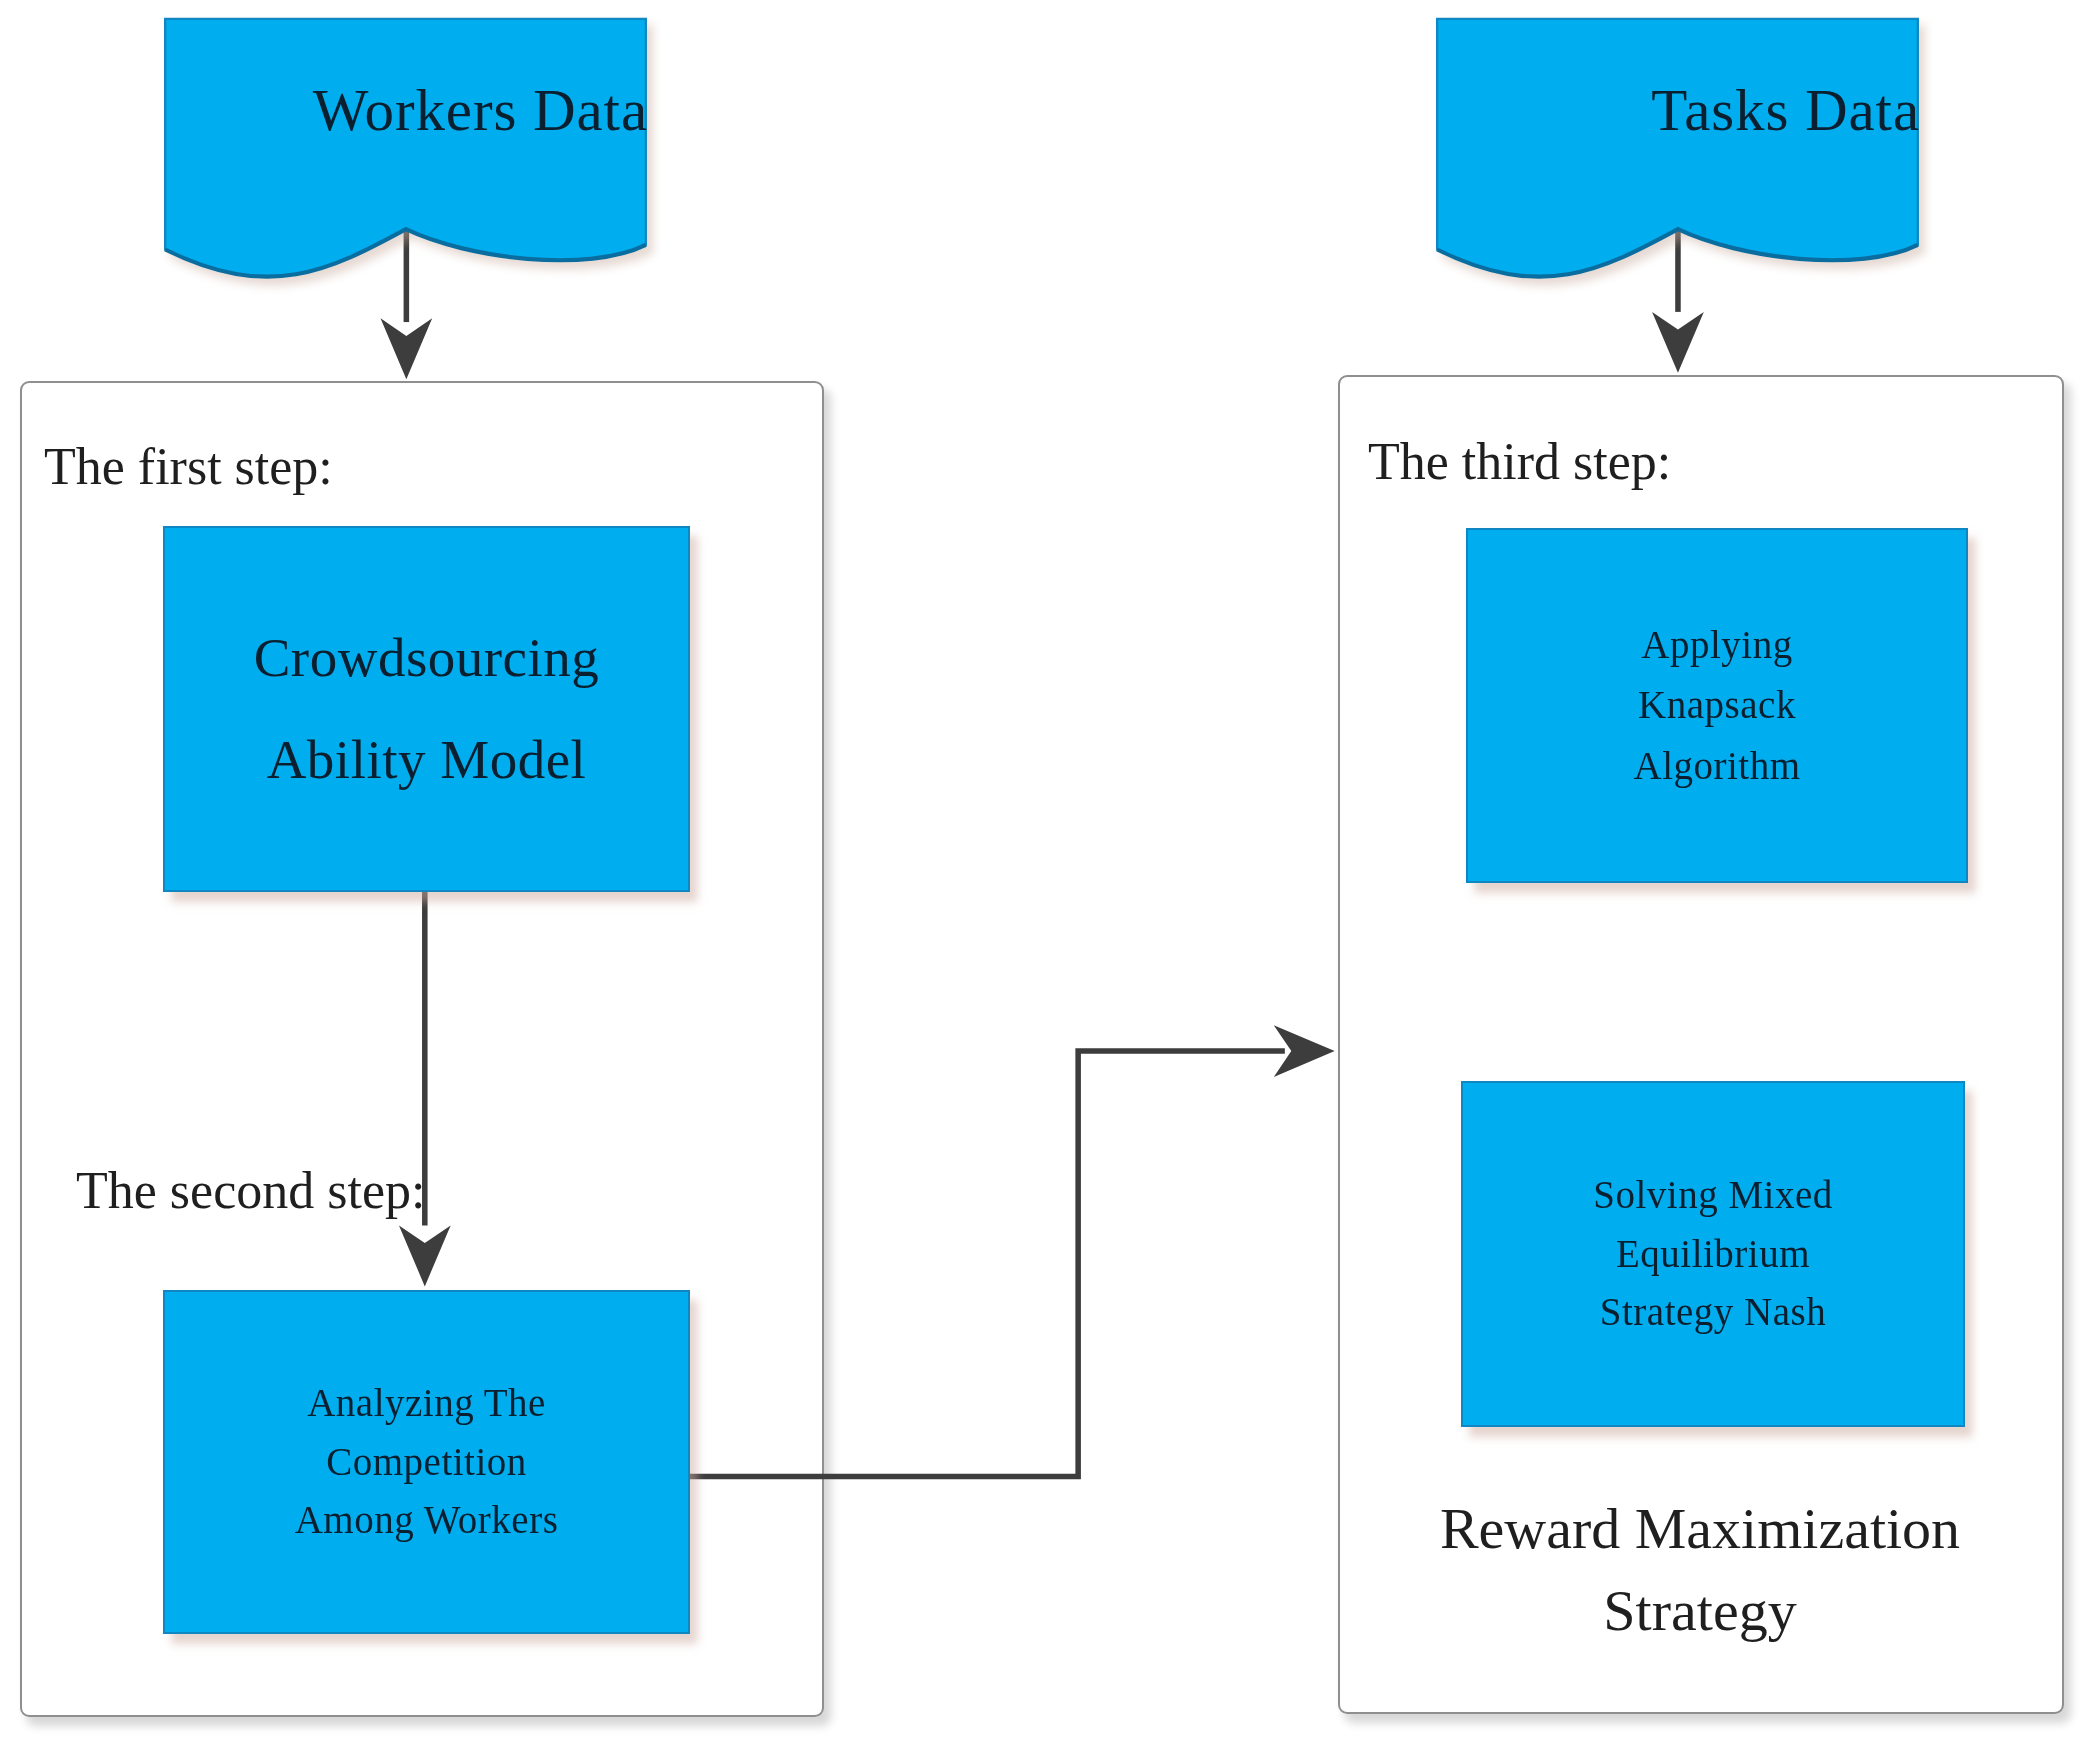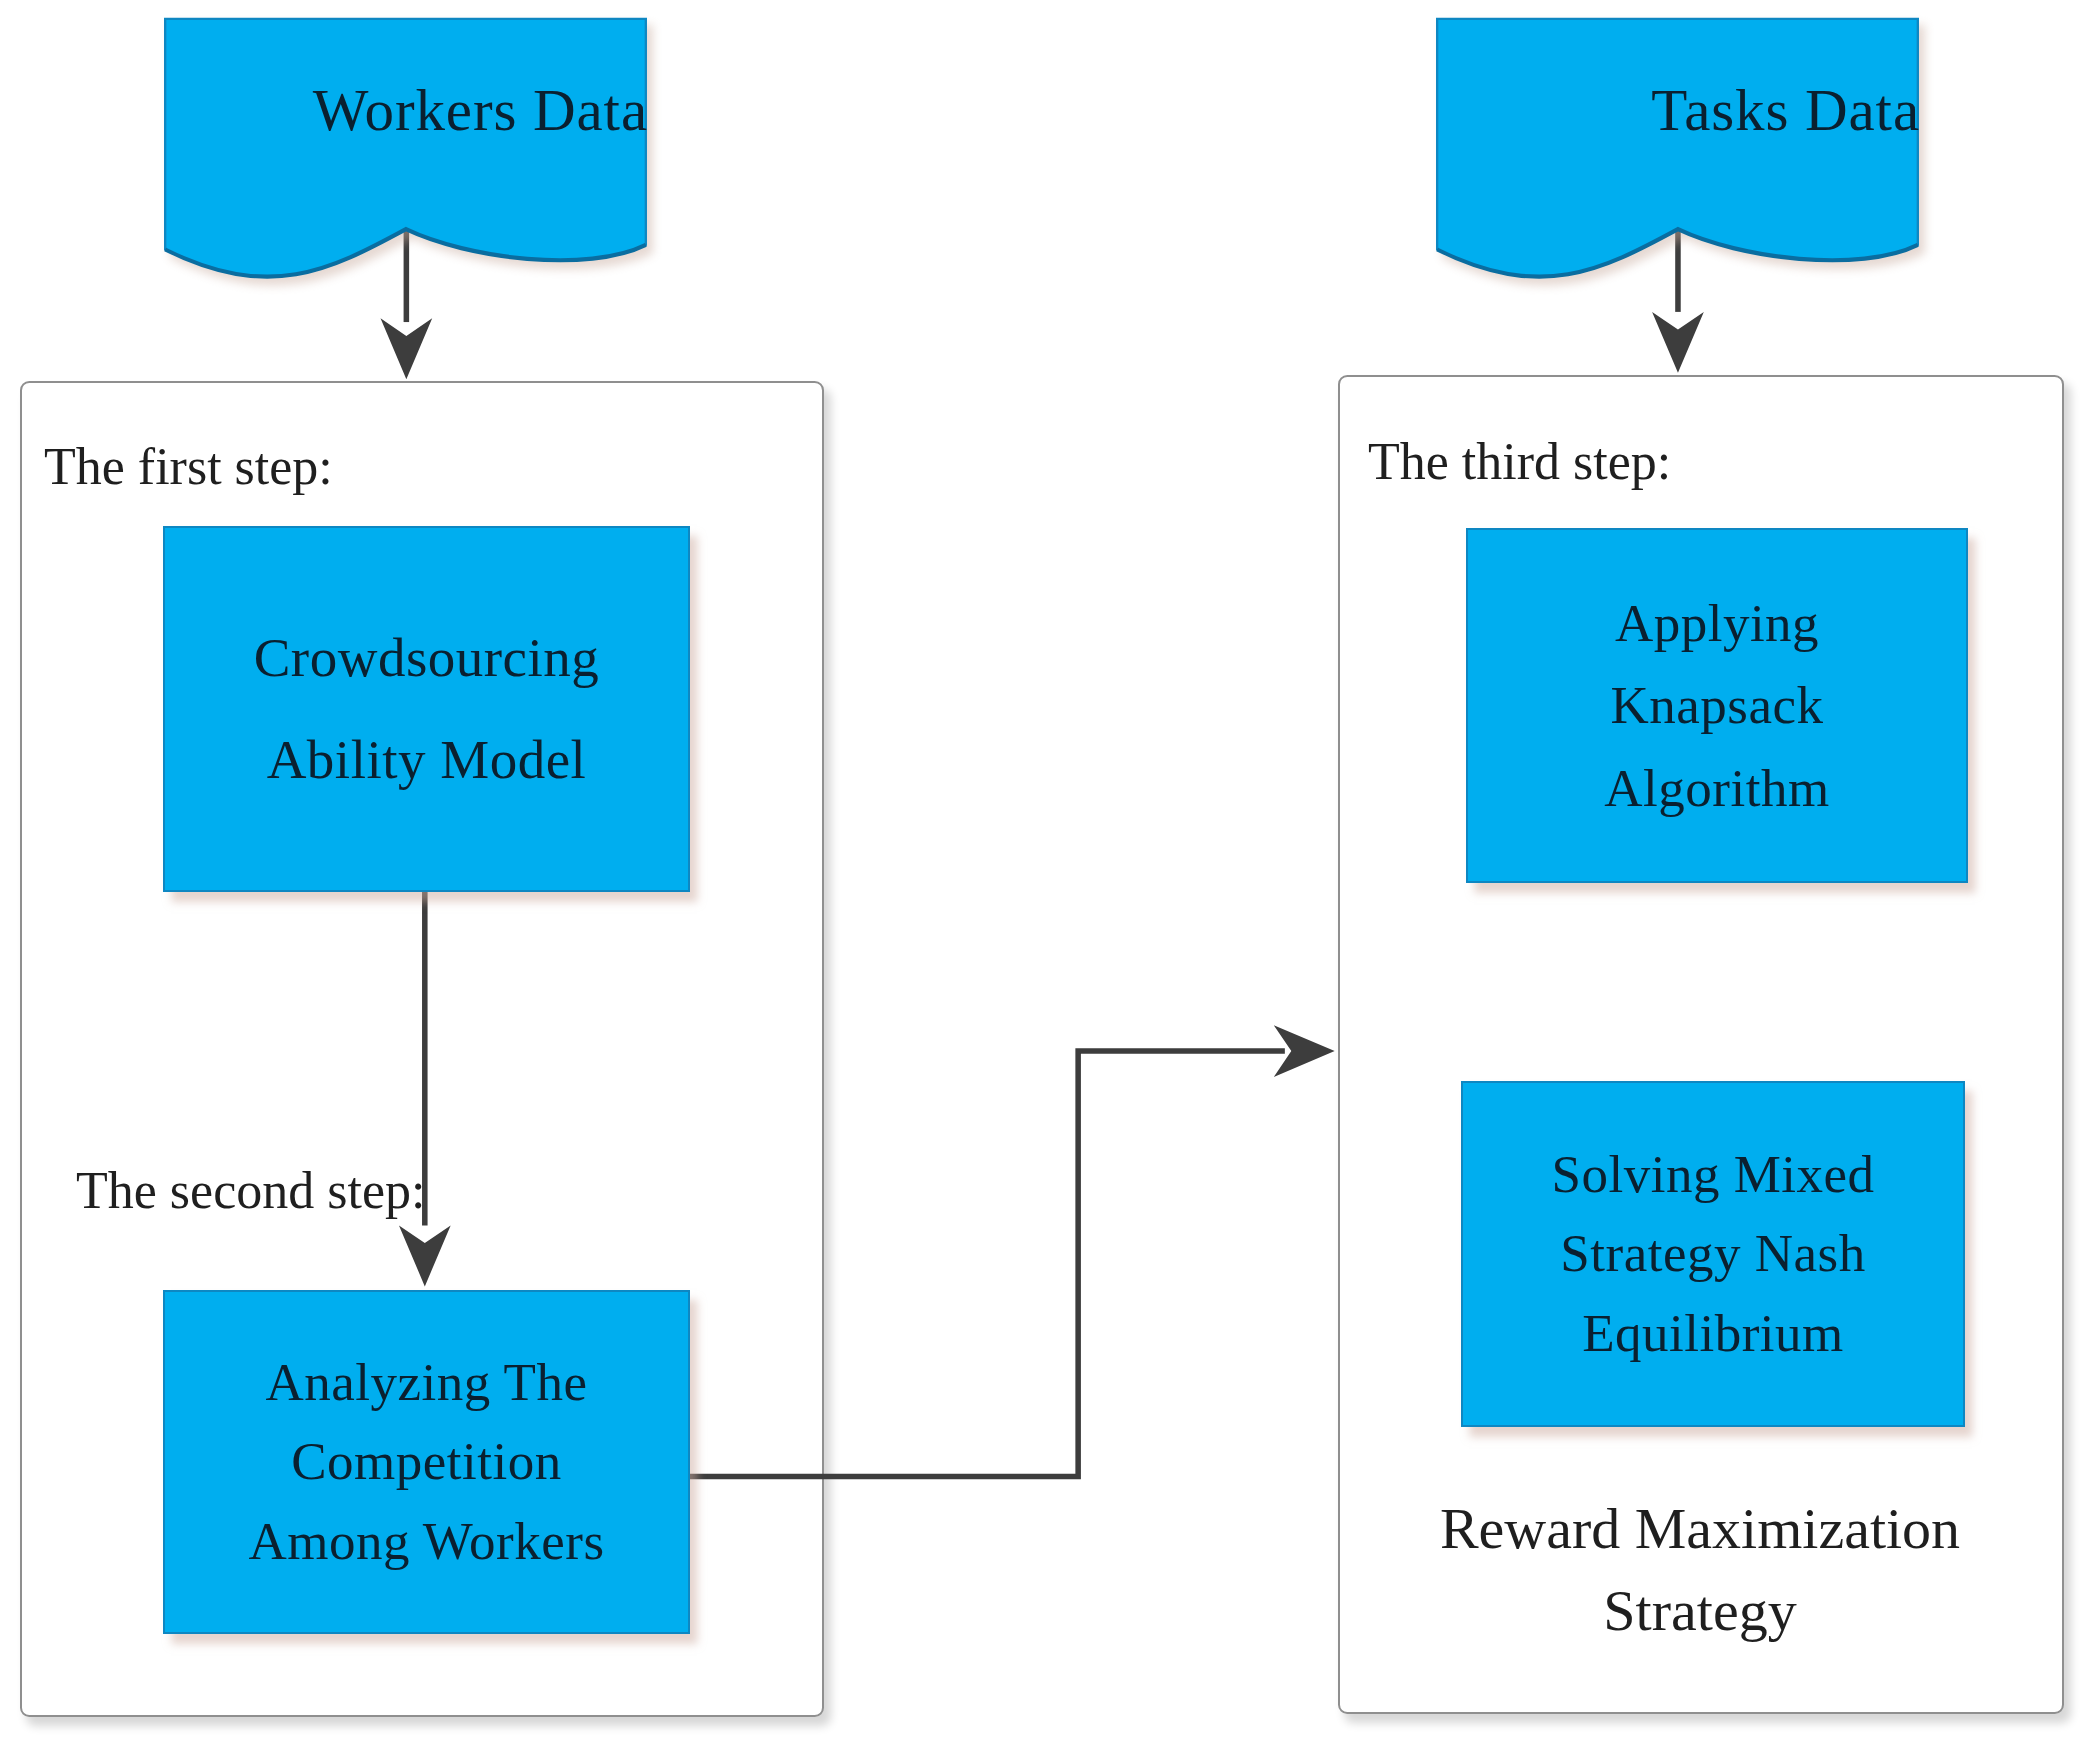--- a/index.html
+++ b/index.html
@@ -67,21 +67,21 @@
   .step2{left:28px;top:1161px;margin-left:48px;}
   .step3{left:1368px;top:432px;}
   .bluebox{
     position:absolute;
     background:var(--accent);
     border:2.8px solid var(--accent-stroke);
     box-shadow:8.3px 10px 8.3px rgba(205,172,160,0.5);
     display:flex;flex-direction:column;
     align-items:center;justify-content:center;
     text-align:center;
-    font-size:53px;color:var(--box-text);
+    font-size:39px;color:var(--box-text);
     line-height:1.6;
     letter-spacing:0.5px;
   }
   .box-crowd{left:163px;top:526px;width:523px;height:362px;line-height:1.85;font-size:55px;justify-content:center;}
   .box-analyze{left:163px;top:1290px;width:523px;height:340px;line-height:1.5;}
   .box-knap{left:1466px;top:528px;width:498px;height:351px;line-height:1.55;}
   .box-nash{left:1461px;top:1081px;width:500px;height:342px;line-height:1.5;}
   .bluebox span{display:block;}
   .reward-label{
     position:absolute;left:1347px;top:1488px;width:706px;
@@ -152,22 +152,22 @@
   <div class="step-label step3">The third step:</div>
 
   <div class="bluebox box-knap">
     <span>Applying</span>
     <span>Knapsack</span>
     <span>Algorithm</span>
   </div>
 
   <div class="bluebox box-nash">
     <span>Solving Mixed</span>
+    <span>Equilibrium</span>
     <span>Strategy Nash</span>
-    <span>Equilibrium</span>
   </div>
 
   <div class="reward-label">
     <span>Reward Maximization</span>
     <span>Strategy</span>
   </div>
 
 </div>
 
 

